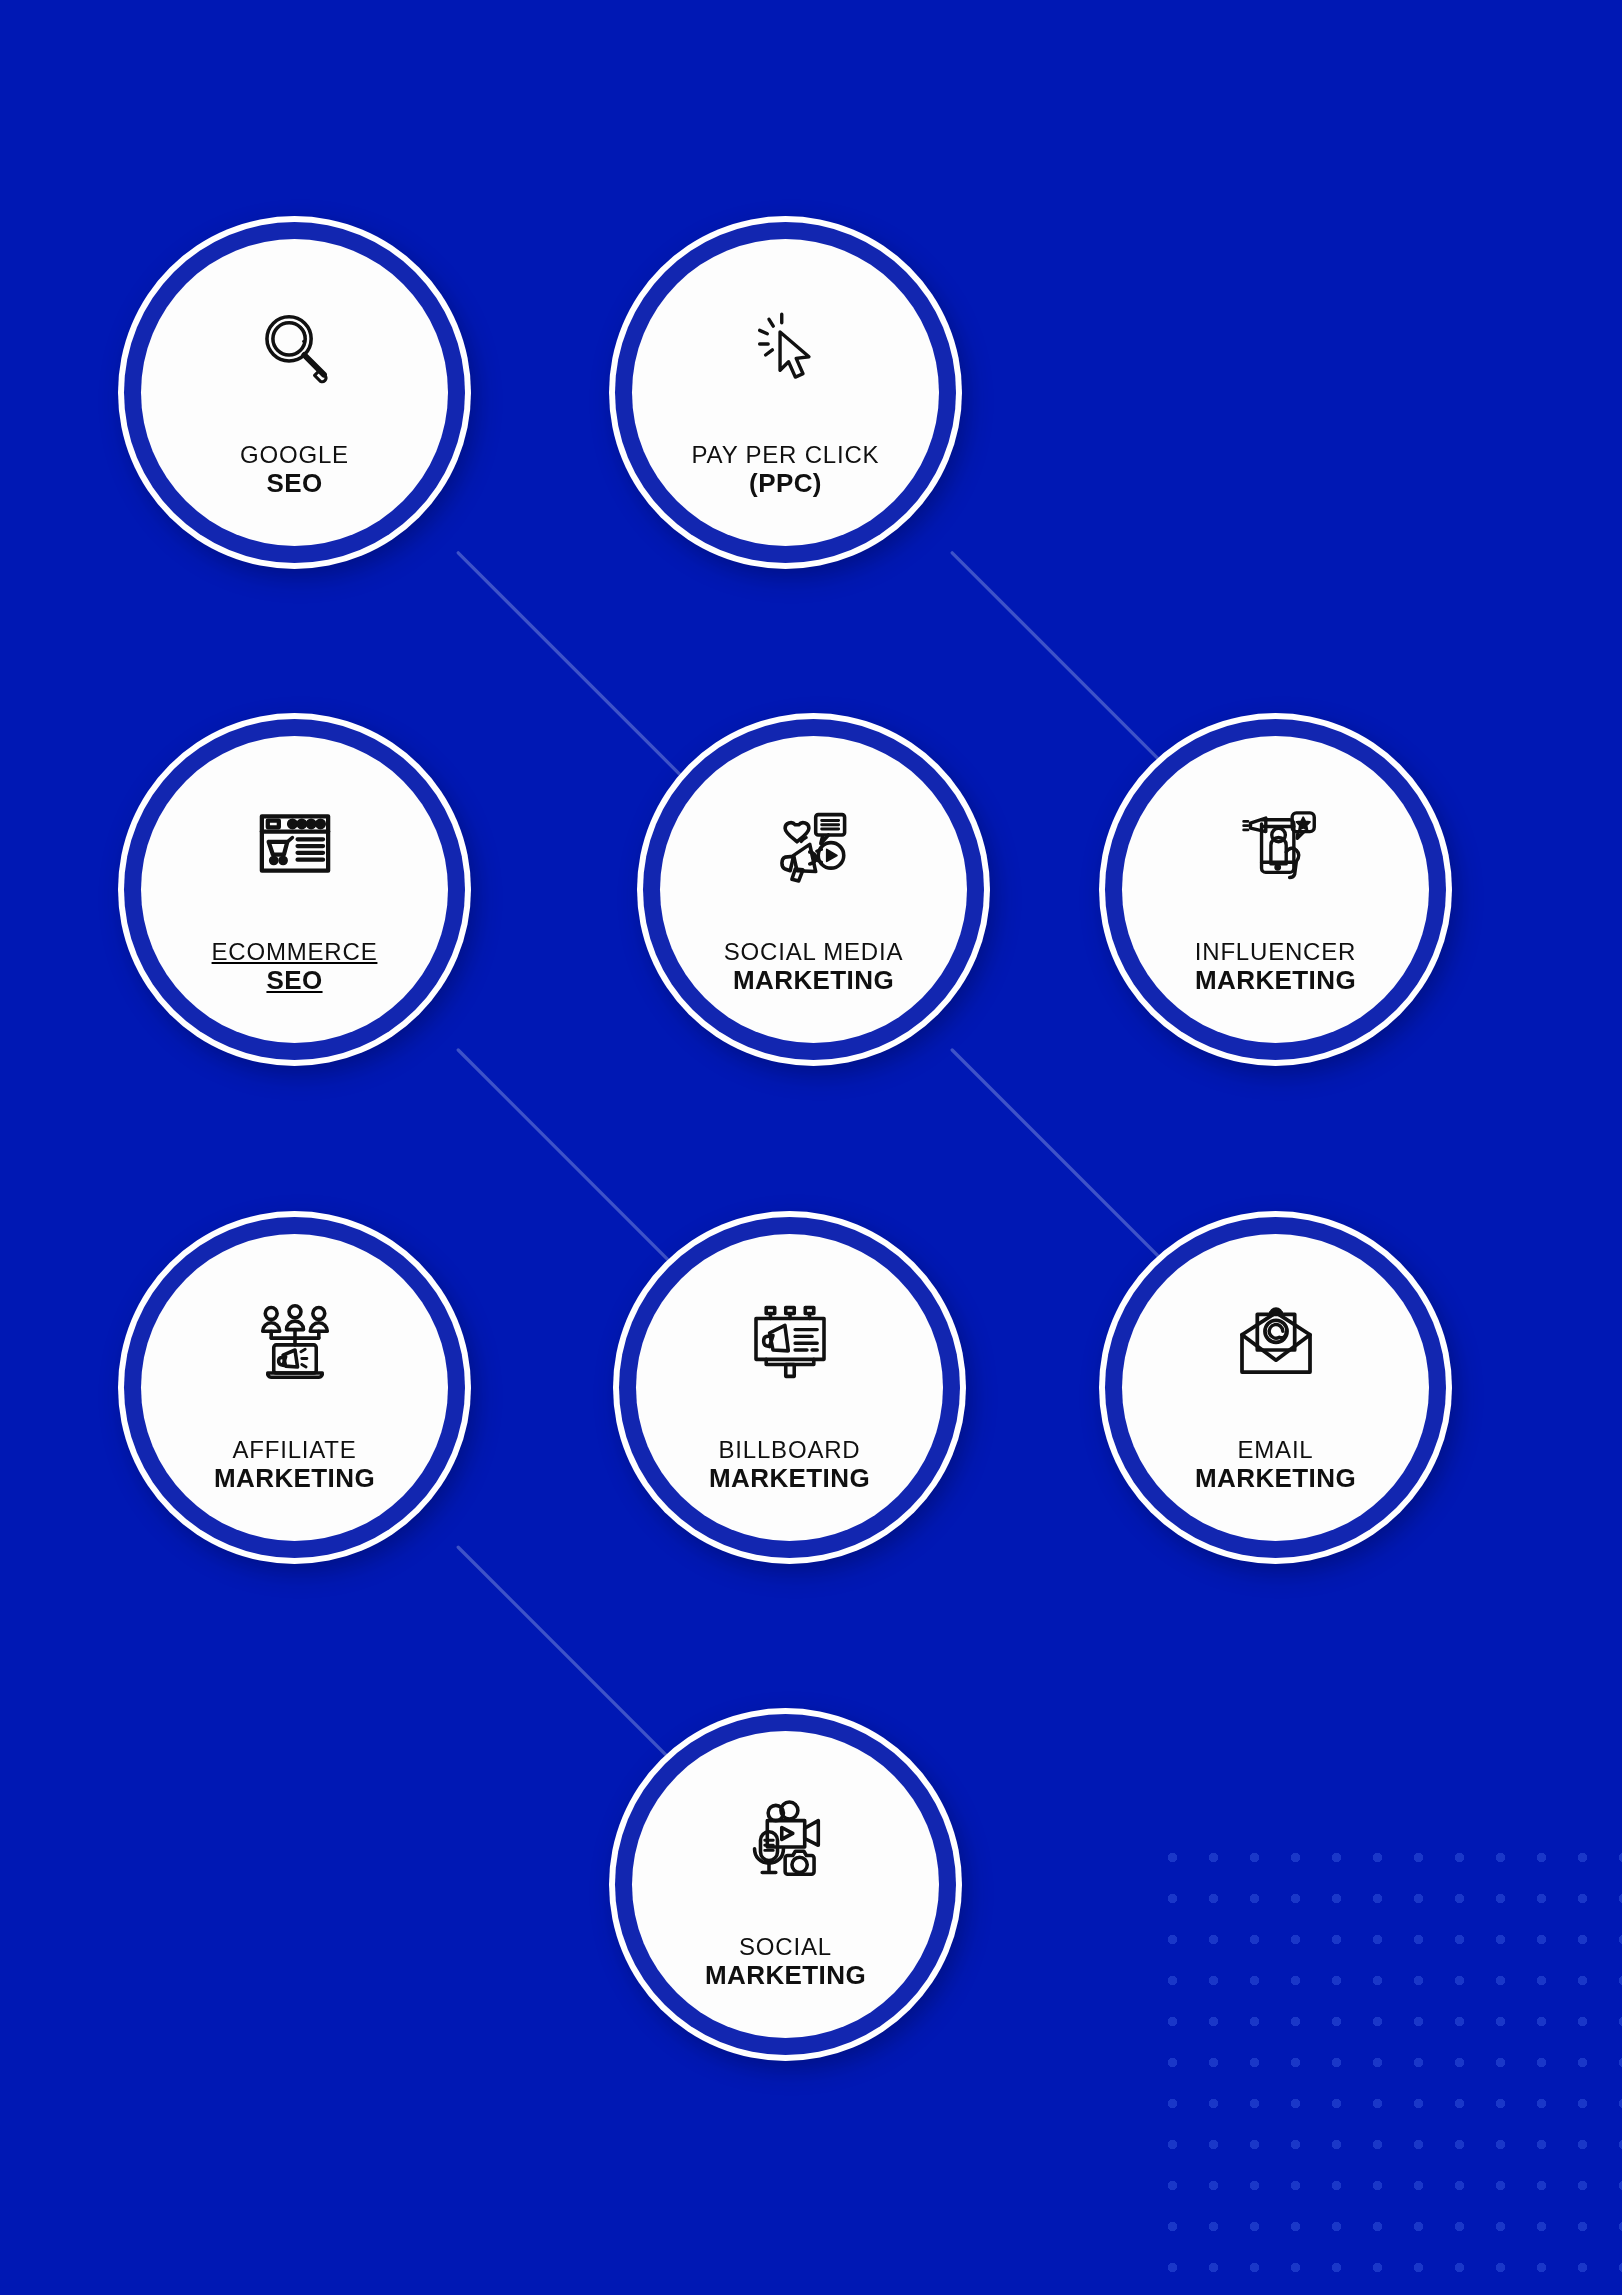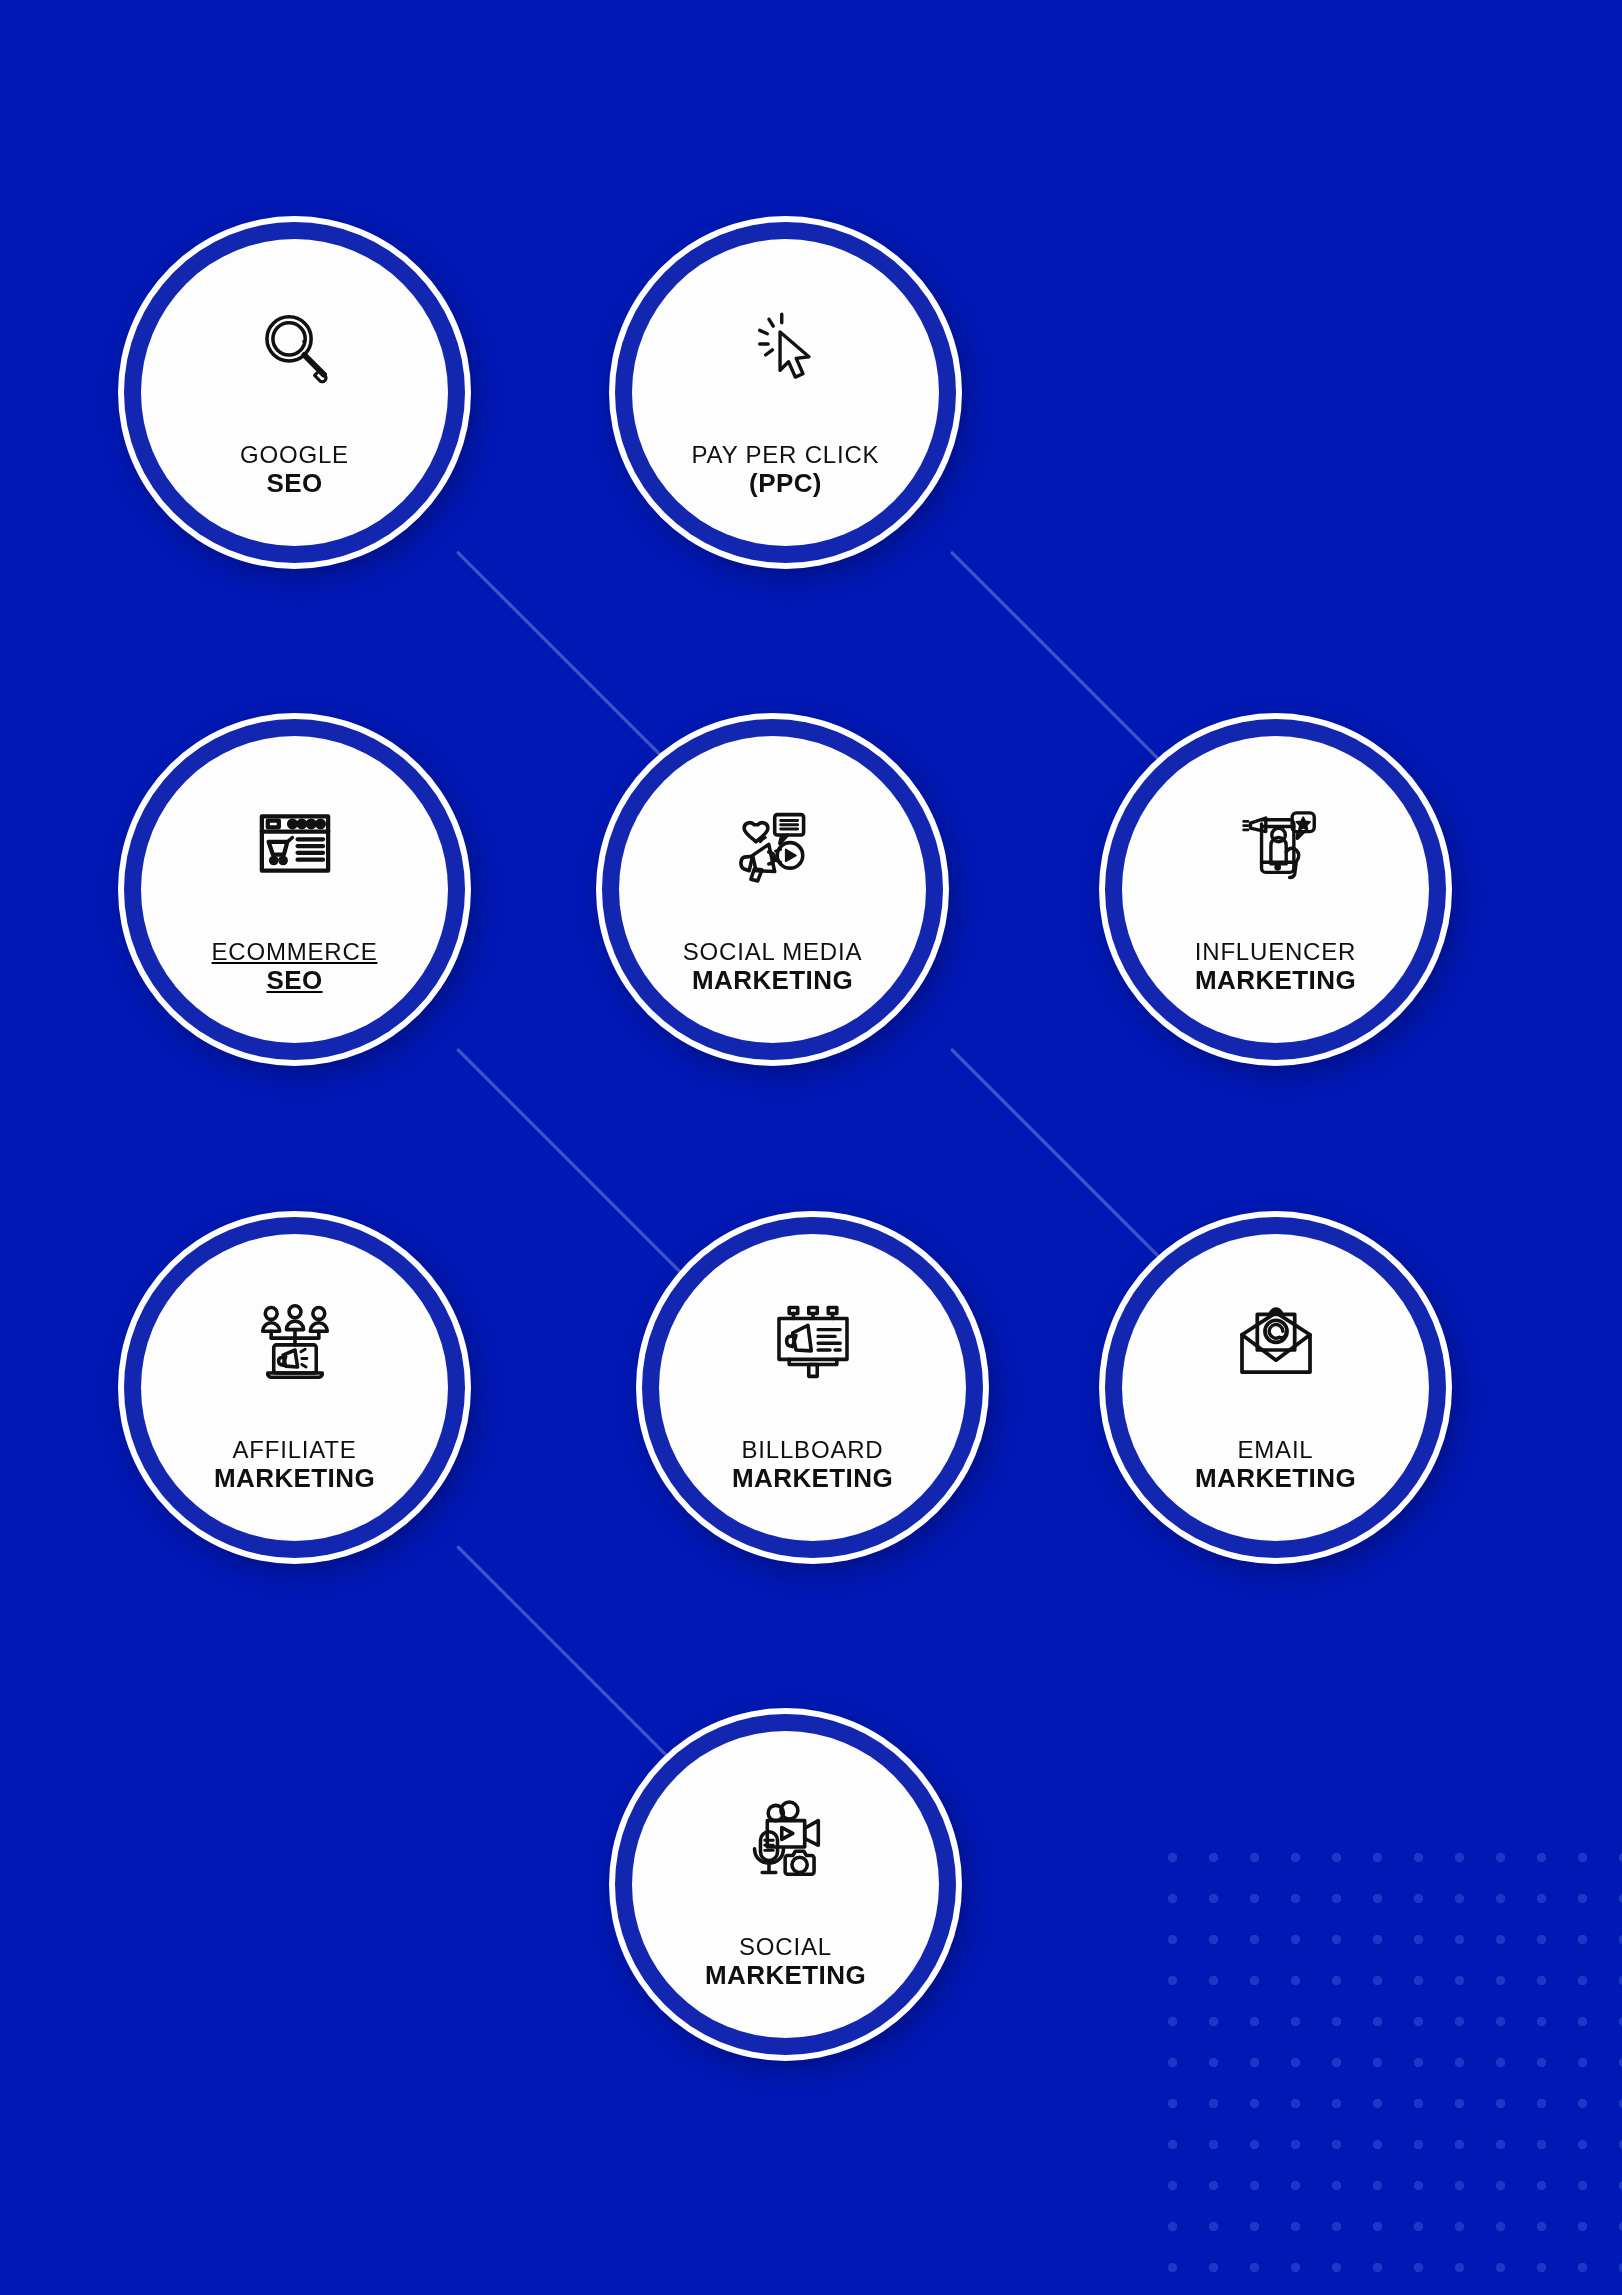--- a/index.html
+++ b/index.html
@@ -159,21 +159,21 @@
           </svg>
         </div>
         <div class="node-label">
           <span class="label-top">ECOMMERCE</span>
           <span class="label-bottom">SEO</span>
         </div>
       </div>
     </div>
   </div>
 
-  <div class="node" style="left:596px;top:713px;">
+  <div class="node" style="left:637px;top:713px;">
     <div class="node-ring">
       <div class="node-face">
         <div class="node-icon">
           <svg viewBox="0 0 100 100" fill="none" stroke="#111" stroke-width="4.2" stroke-linecap="round" stroke-linejoin="round">
             <path d="M28 28c-4-5-12-2-12 4 0 6 11 13 14 16 3-3 14-10 14-16 0-6-8-9-12-4z"></path>
             <rect x="52" y="16" width="34" height="24" rx="3"></rect>
             <path d="M60 42l-2 8 9-10"></path>
             <path d="M59 23h20M59 28h20M59 33h20" stroke-width="3.4"></path>
             <circle cx="70" cy="64" r="15"></circle>
             <path d="M65 57l12 7-12 7z" fill="#111" stroke-width="2"></path>
@@ -240,21 +240,21 @@
           </svg>
         </div>
         <div class="node-label">
           <span class="label-top">AFFILIATE</span>
           <span class="label-bottom">MARKETING</span>
         </div>
       </div>
     </div>
   </div>
 
-  <div class="node" style="left:636px;top:1211px;">
+  <div class="node" style="left:613px;top:1211px;">
     <div class="node-ring">
       <div class="node-face">
         <div class="node-icon">
           <svg viewBox="0 0 100 100" fill="none" stroke="#111" stroke-width="4.2" stroke-linecap="round" stroke-linejoin="round">
             <rect x="22" y="10" width="10" height="7"></rect>
               <rect x="45" y="10" width="10" height="7"></rect>
               <rect x="68" y="10" width="10" height="7"></rect>
             <path d="M27 17v6M50 17v6M73 17v6"></path>
             <rect x="10" y="23" width="80" height="48"></rect>
             <path d="M22 71v6h56v-6"></path>

